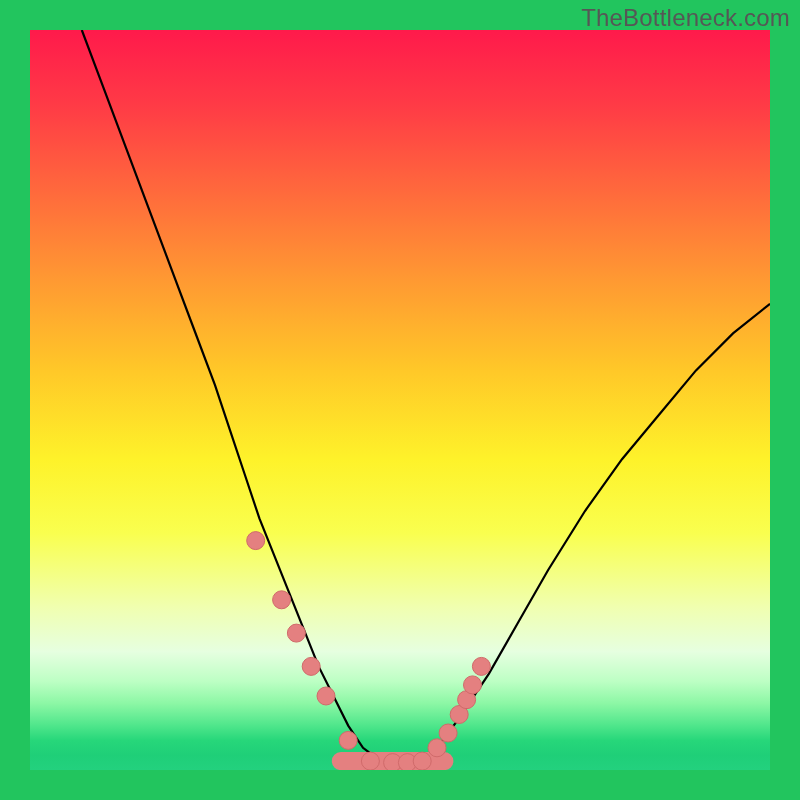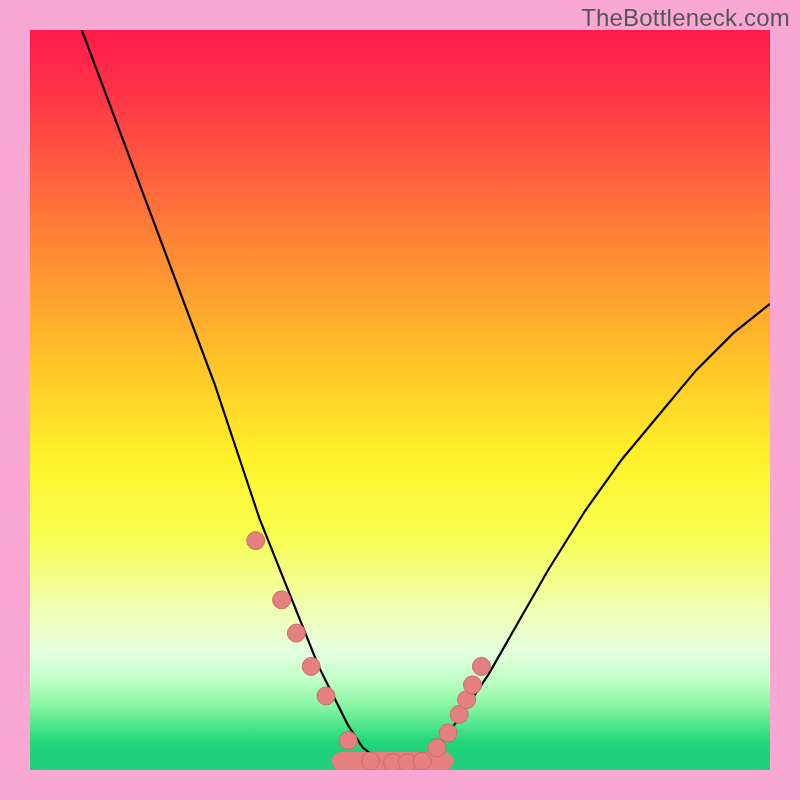--- a/index.html
+++ b/index.html
@@ -8,21 +8,21 @@
     width: 800px;
     height: 800px;
     overflow: hidden;
     font-family: Arial, Helvetica, sans-serif;
     background: #000;
   }
   .frame {
     position: relative;
     width: 800px;
     height: 800px;
-    background: #f9a8d4;
+    background: #22c55e;
     box-sizing: border-box;
   }
   .plot-area {
     position: absolute;
     left: 30px;
     top: 30px;
     width: 740px;
     height: 740px;
     
     background: linear-gradient(

